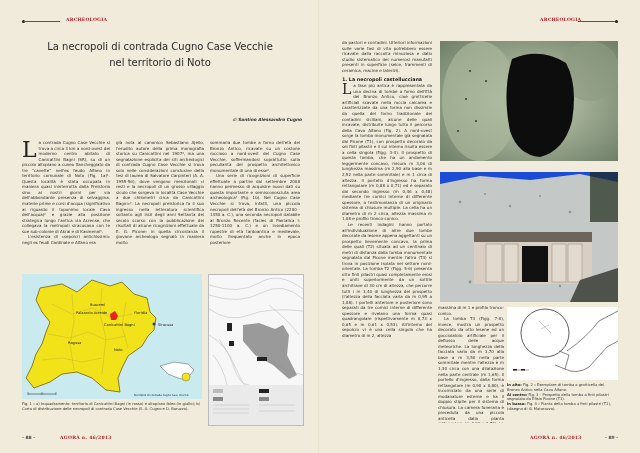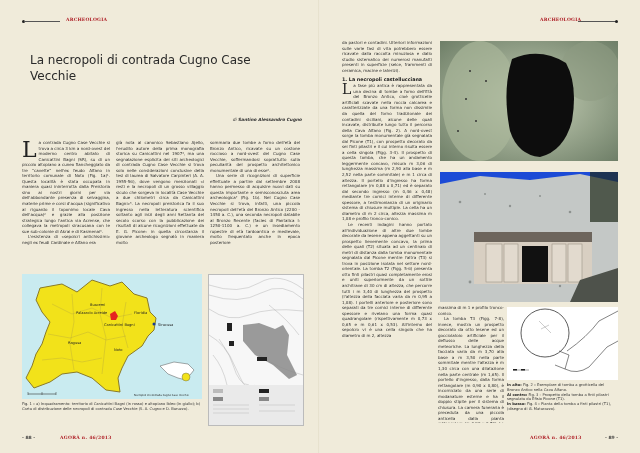--- a/index.html
+++ b/index.html
@@ -4,21 +4,21 @@
 <style>
   html, body { margin:0; padding:0; }
   body { width:640px; height:453px; background:#efeadb; font-family:"DejaVu Sans", sans-serif; overflow:hidden; position:relative; }
   .page { position:absolute; top:0; height:453px; background:#f0ebda; }
   .page.left { left:0; width:320px; }
   .page.right { left:320px; width:320px; }
   .gutter { position:absolute; left:318px; top:0; width:4px; height:453px; background:linear-gradient(to right,#e4dec9,#f3eee0,#e4dec9); }
   .section-tag { position:absolute; top:17px; font-family:"DejaVu Serif", serif; font-size:4.5px; font-weight:bold; color:#b0232a; letter-spacing:0.2px; }
   .section-rule { position:absolute; top:21px; height:1px; background:#555; }
   .dot { position:absolute; top:19.5px; width:3px; height:3px; background:#222; border-radius:50%; }
-  .title { position:absolute; left:30px; width:260px; top:44px; font-family:"DejaVu Sans", sans-serif; font-size:12px; line-height:16px; color:#2a2a2a; font-weight:normal; }
+  .title { position:absolute; left:30px; width:260px; top:32px; text-align:center; font-family:"DejaVu Sans", sans-serif; font-size:10px; line-height:16px; color:#2a2a2a; font-weight:normal; }
   .byline { position:absolute; left:150px; width:152px; top:117px; text-align:right; font-size:4.3px; font-style:italic; font-weight:bold; color:#333; }
   .byline .pre { font-weight:normal; }
   .col { position:absolute; font-family:"DejaVu Sans", sans-serif; font-size:4.05px; line-height:5.55px; color:#2f2f2f; text-align:justify; overflow:hidden; }
   .col p { margin:0; text-indent:6px; }
   .col p.noind { text-indent:0; }
   .dropcap { float:left; font-size:22px; line-height:18px; font-family:"DejaVu Serif", serif; margin:1px 2px 0 0; color:#222; }
   .dropcap.sm { font-size:14px; line-height:11px; }
   .col h4 { margin:0; font-size:4.8px; line-height:6px; font-weight:bold; color:#222; }
   .figure { position:absolute; overflow:hidden; }
   .caption { position:absolute; font-size:3.7px; line-height:4.8px; color:#333; }
@@ -30,20 +30,21 @@
 </head>
 <body>
 
 <div class="page left">
   <div class="dot" style="left:22px;"></div>
   <div class="section-rule" style="left:24px;width:36px;"></div>
   <div class="section-tag" style="left:66px;">ARCHEOLOGIA</div>
 
   <h1 class="title">
     <span>La necropoli di contrada Cugno Case Vecchie</span><br>
+    <span>nel territorio di Noto</span>
   </h1>
   <div class="byline">
     <span class="pre">di</span>
     <span>Santino Alessandro Cugno</span>
   </div>
 
   <div class="col" style="left:22px;top:140px;width:88px;height:120px;">
     <p class="noind"><span class="dropcap">L</span><span>a contrada Cugno Case Vecchie si trova a circa 3 km a nord-ovest del moderno centro abitato di Canicattini Bagni (SR), su di un piccolo altopiano a cuneo fiancheggiato da tre “cavette” nell'ex feudo Alfano in territorio comunale di Noto (Fig. 1a)¹. Questa località è stata occupata in maniera quasi ininterrotta dalla Preistoria sino ai nostri giorni per via dell'abbondante presenza di selvaggina, materie prime e corsi d'acqua (significativo al riguardo il toponimo locale Cava dell'acqua)² e grazie alla posizione strategica lungo l'antica via Acrense, che collegava la metropoli siracusana con le sue sub-colonie di Akrai e di Kasmenai³.</span></p>
     <p>L'esistenza di «sepolcri antichissimi» negli ex feudi Cardinale e Alfano era</p>
   </div>

